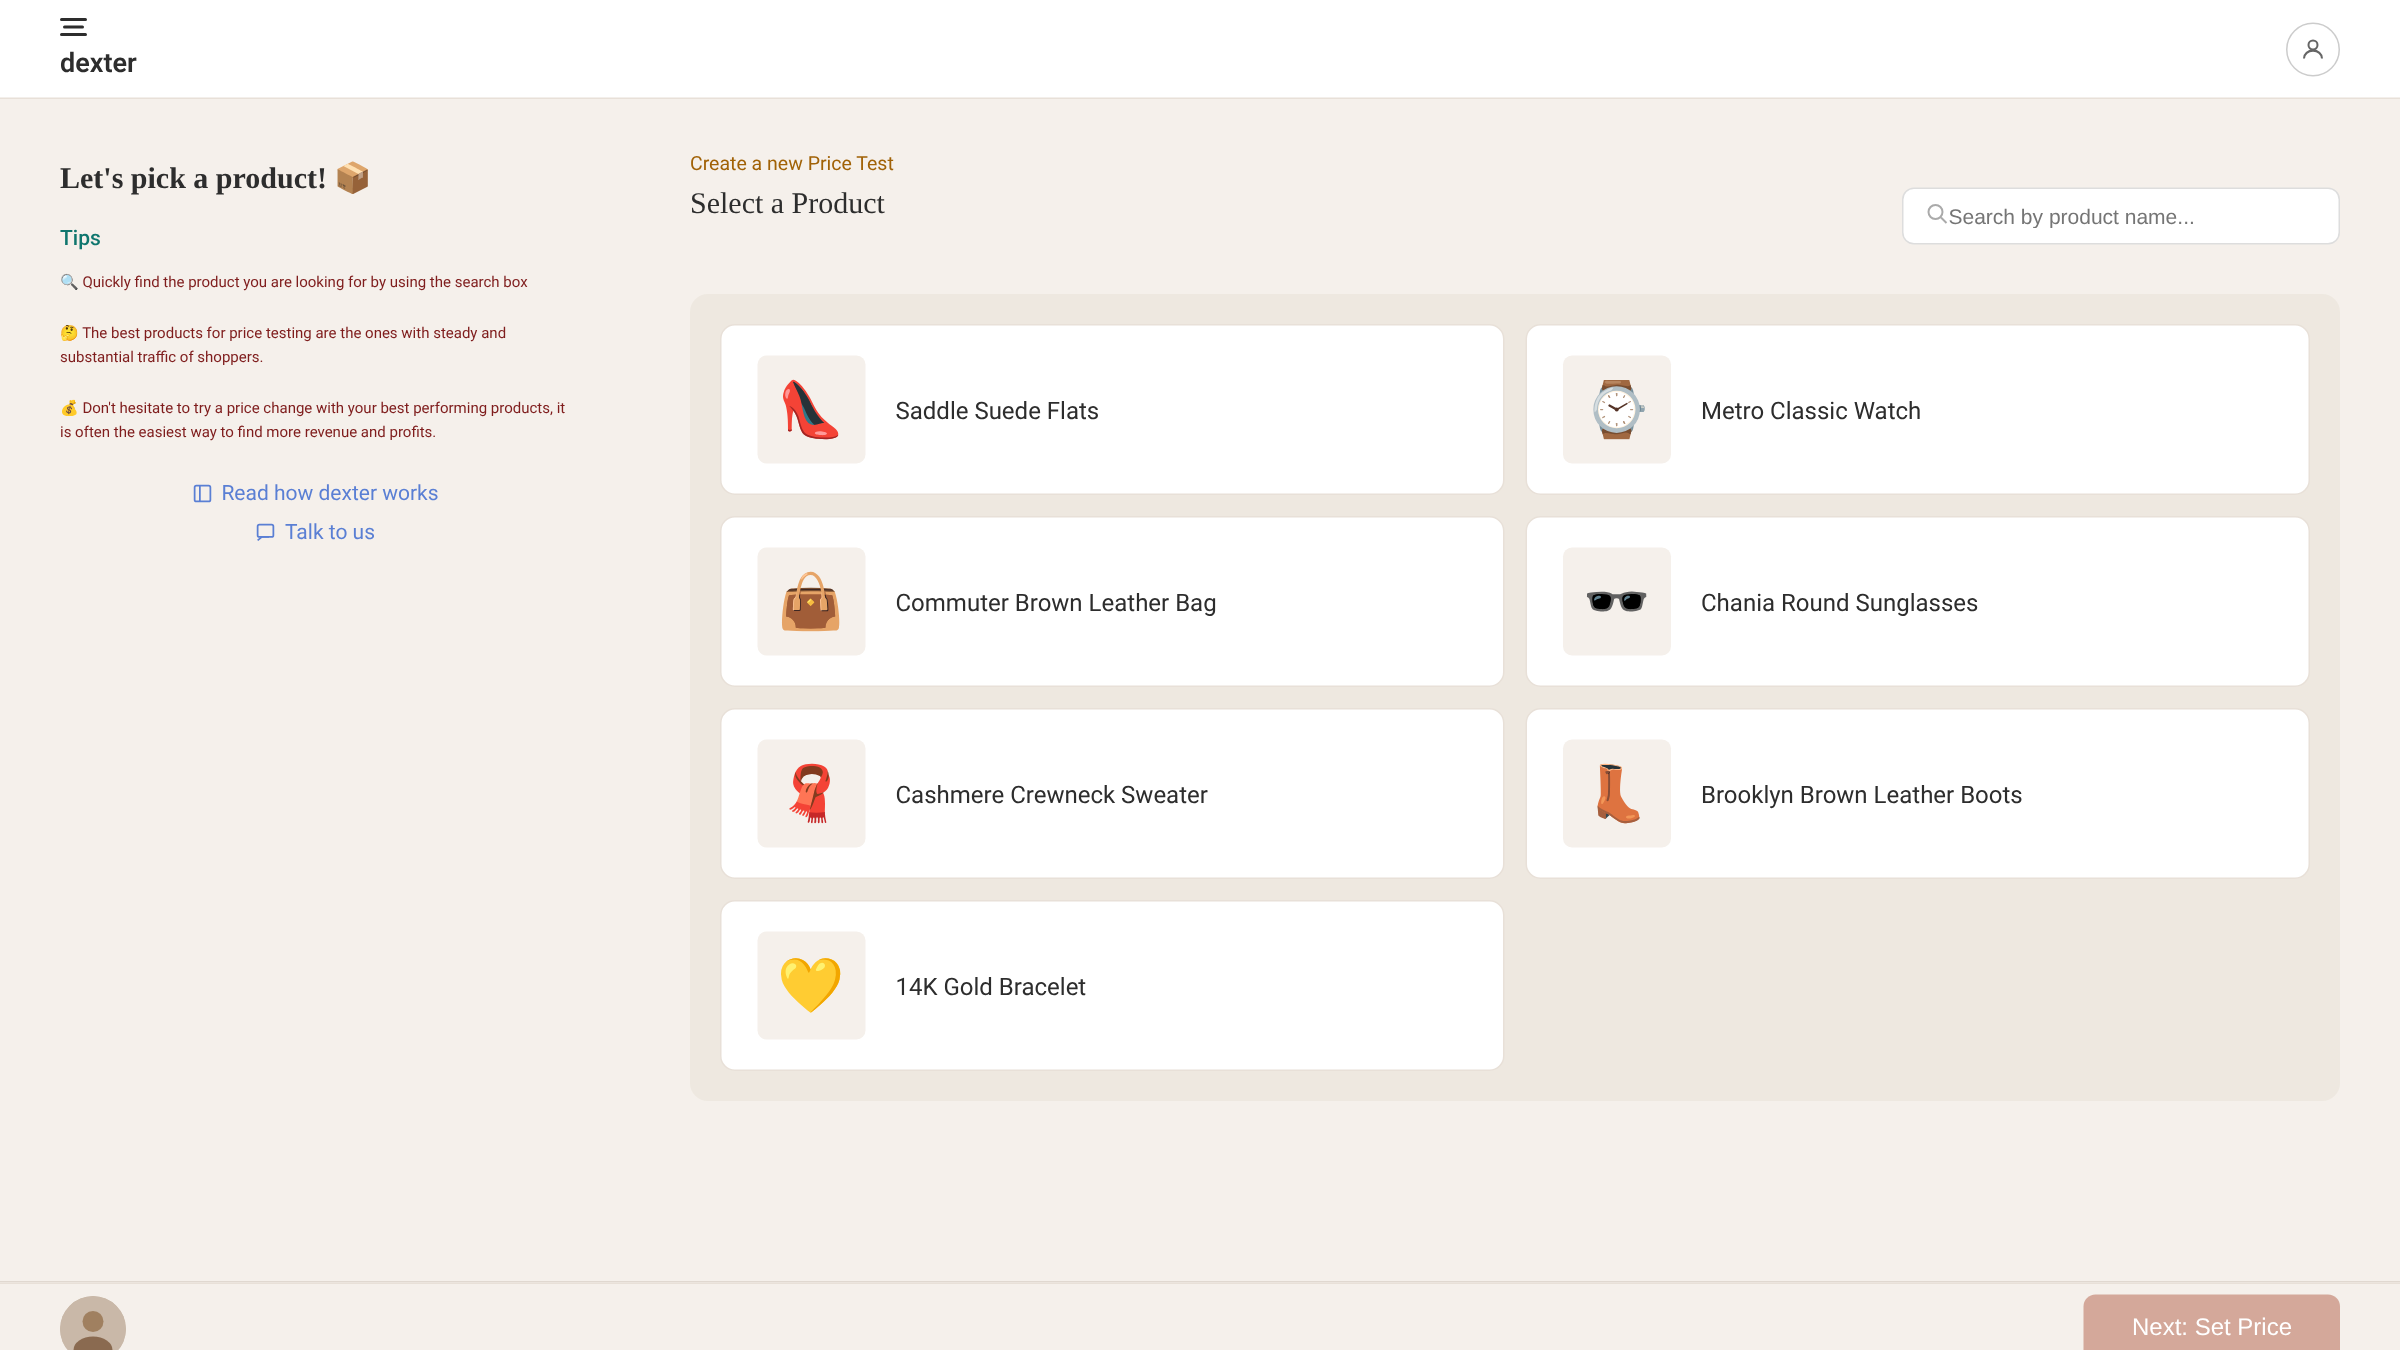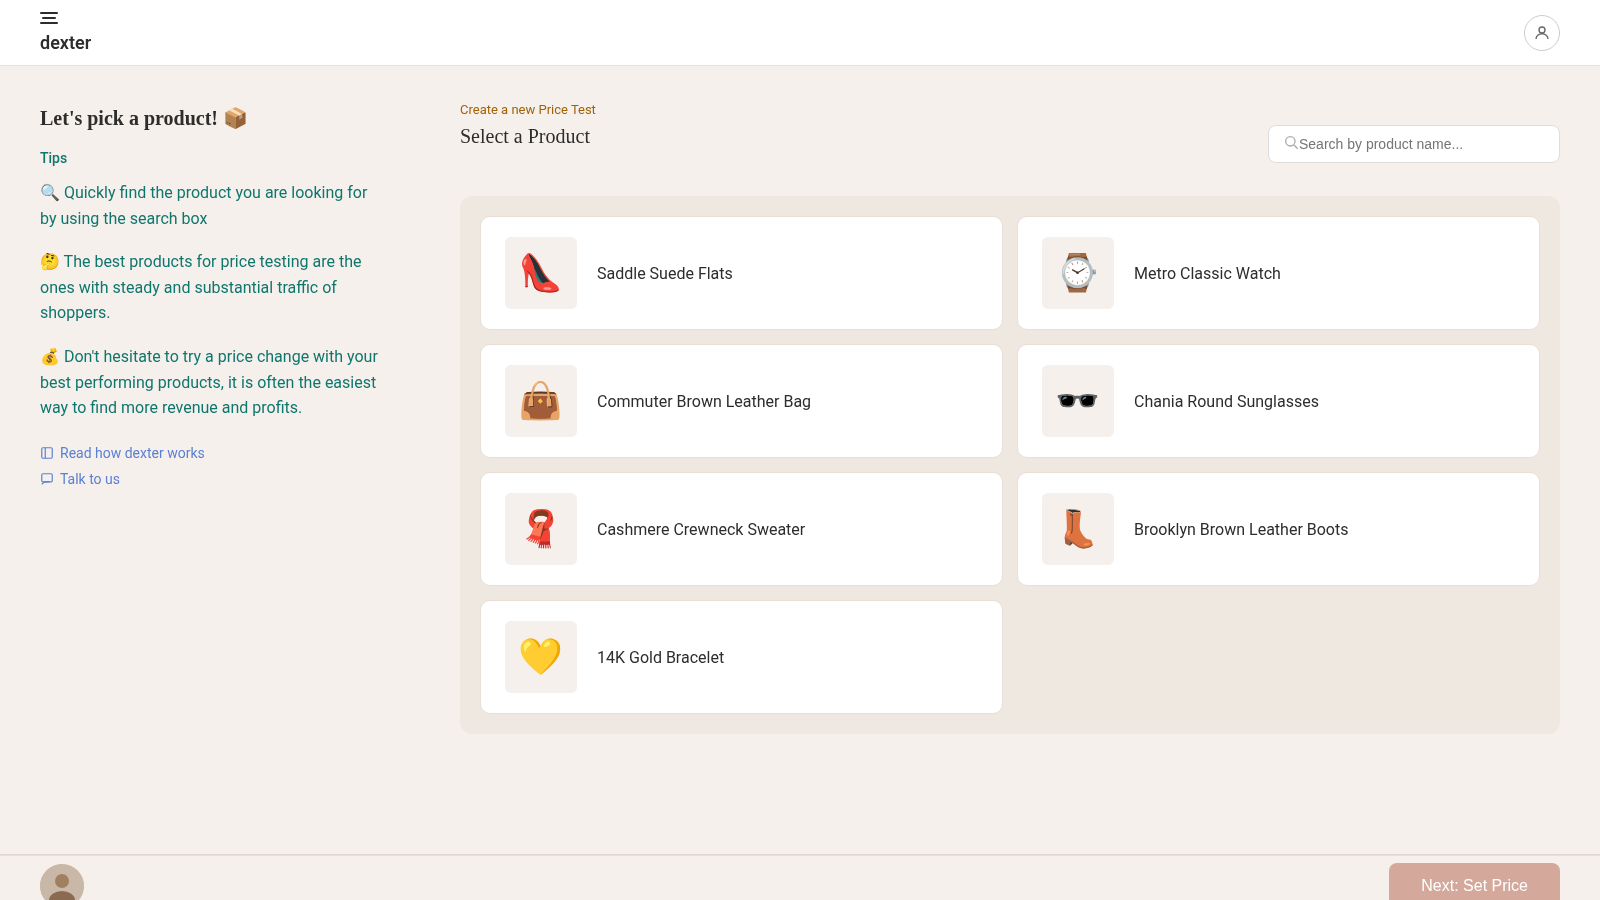--- a/index.html
+++ b/index.html
@@ -74,39 +74,40 @@
       margin-bottom: 20px;
       font-family: Liberation Serif, serif;
     }
     .sidebar-tips-label {
       font-size: 14px;
       font-weight: 500;
       color: #0f766e;
       margin-bottom: 14px;
     }
     .sidebar-tip {
-      font-size: 16px;
-      color: #0f766e;
+      font-size: 10px;
+      color: #7f1d1d;
       line-height: 1.6;
       margin-bottom: 18px;
     }
     .sidebar-links {
       margin-top: 24px;
       display: flex;
       flex-direction: column;
       gap: 10px;
     }
     .sidebar-link {
       font-size: 14px;
       color: #5a7fd4;
       text-decoration: none;
       display: flex;
       align-items: center;
       gap: 6px;
       cursor: pointer;
+      justify-content: center;
     }
 
     
     .content {
       flex: 1;
       padding: 36px 40px 36px 40px;
     }
     .breadcrumb {
       font-size: 13px;
       color: #a16207;

